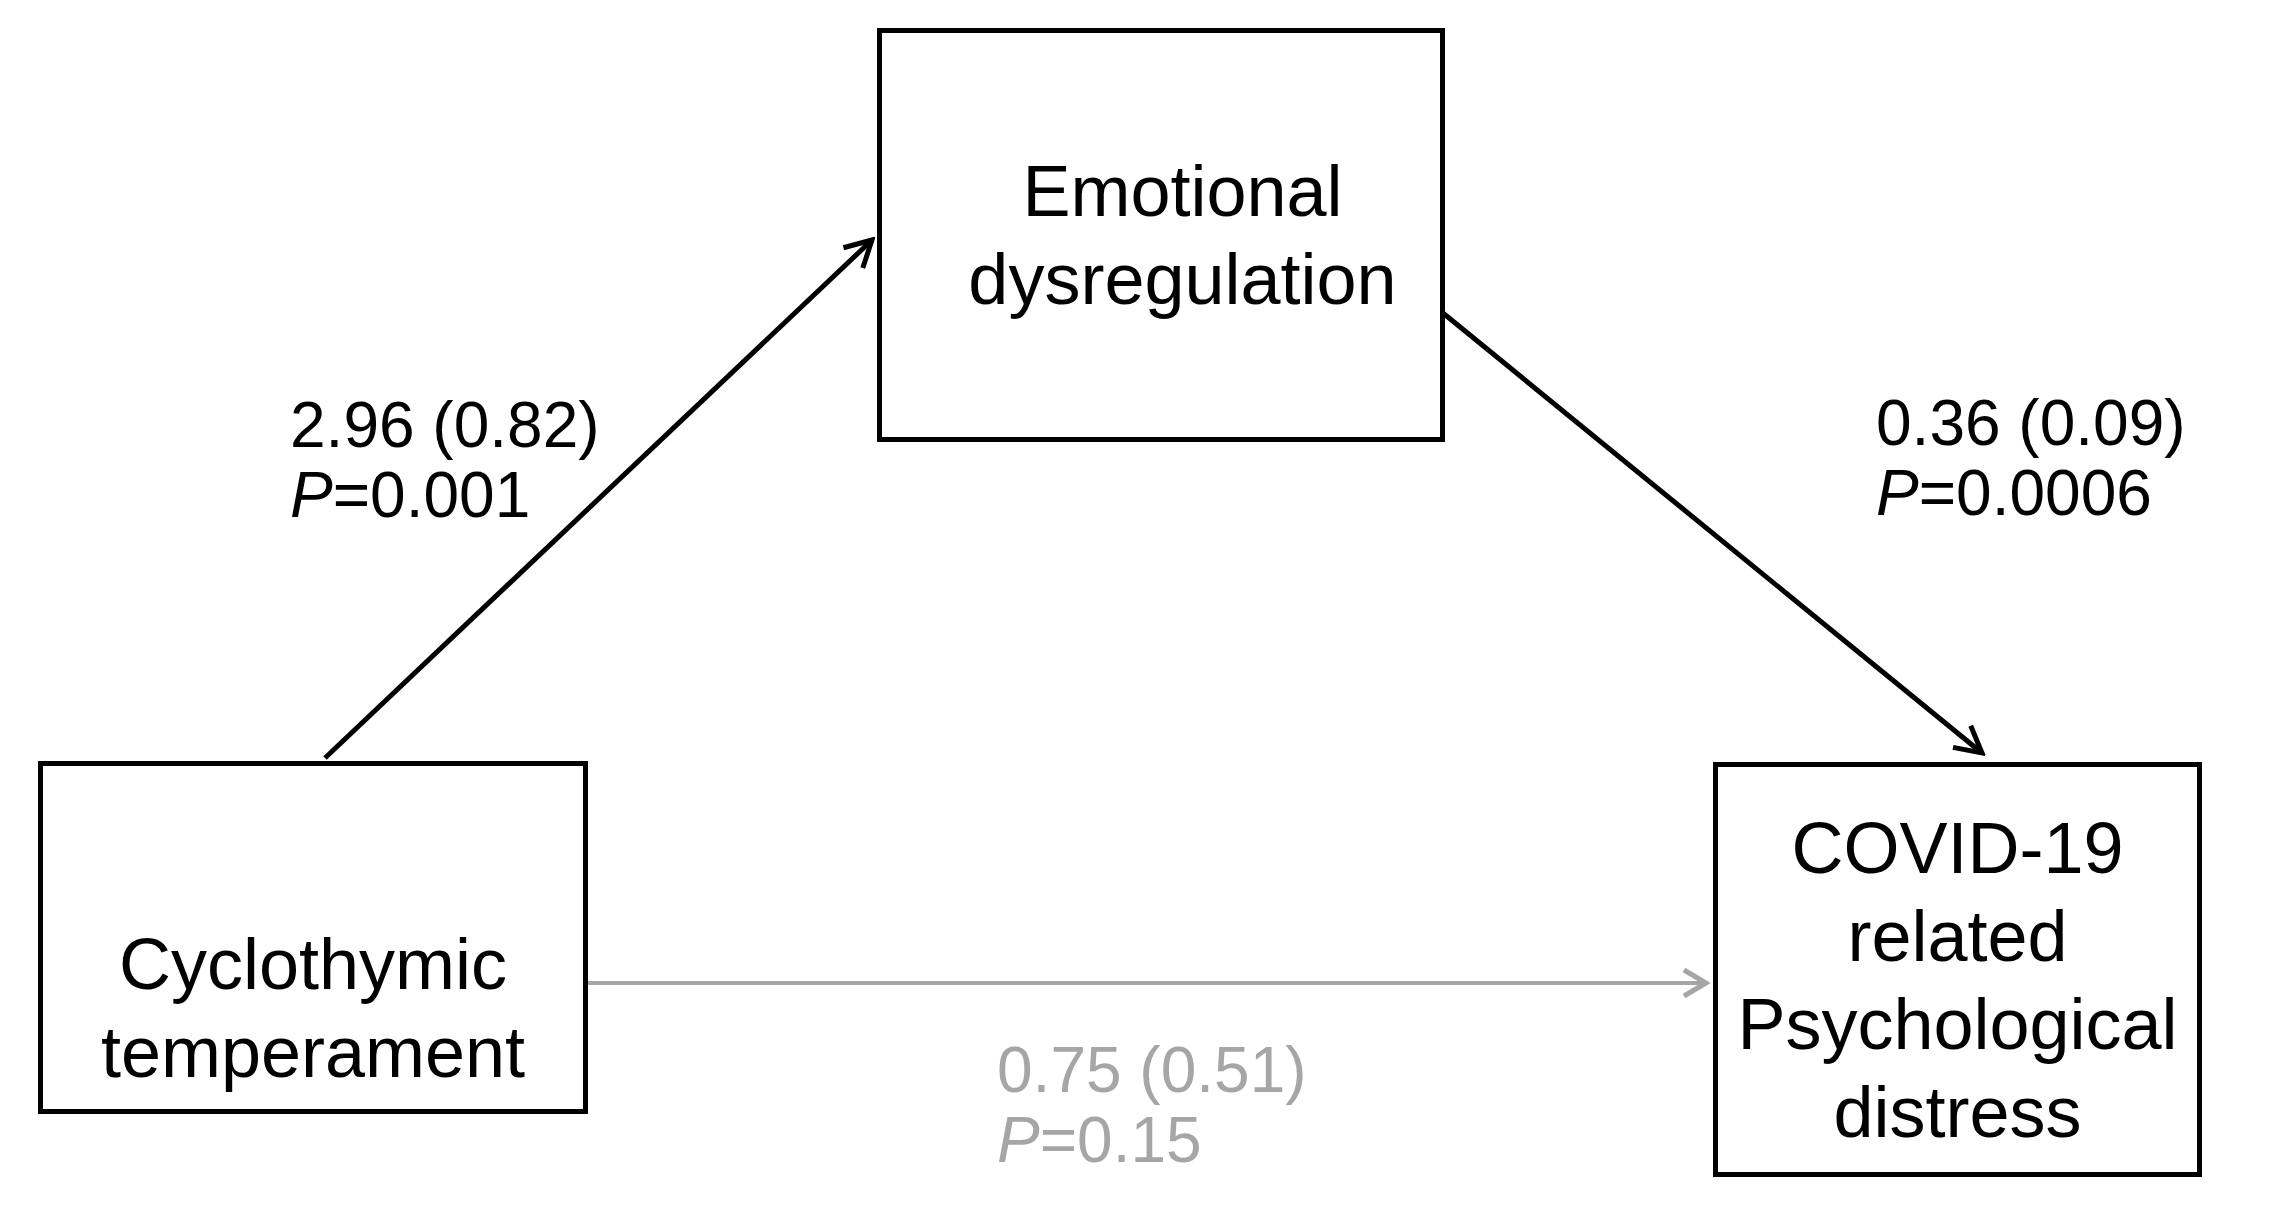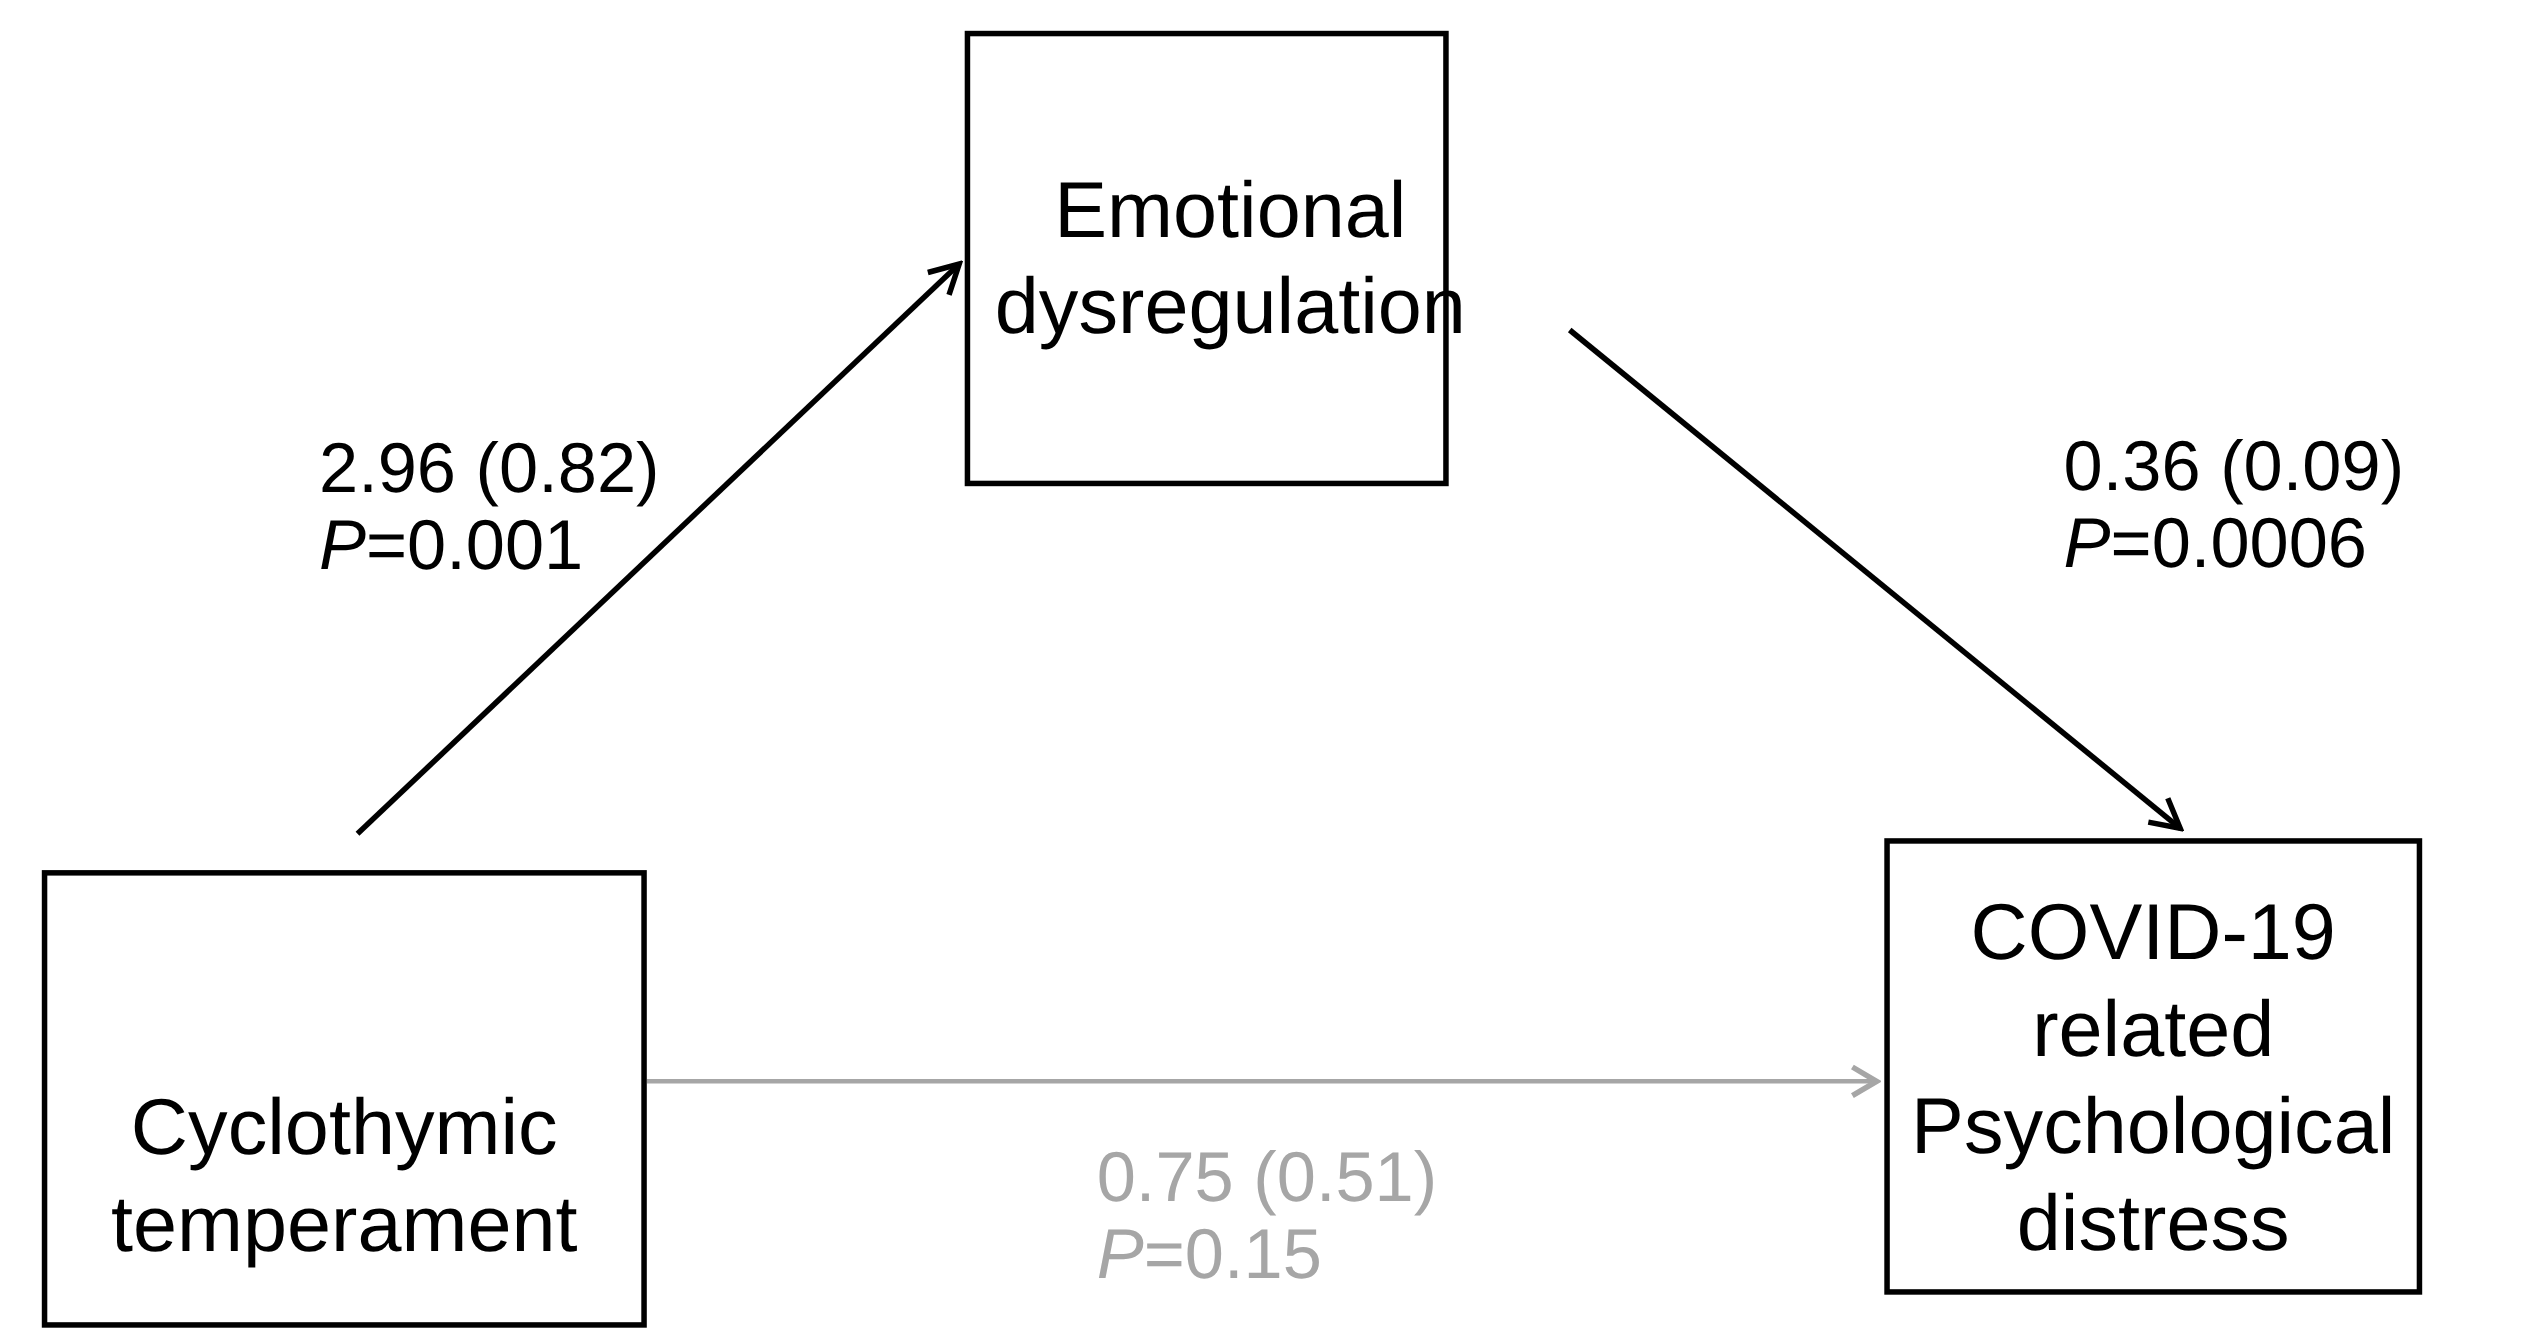--- a/index.html
+++ b/index.html
@@ -37,22 +37,22 @@
     display: flex;
     align-items: center;
     justify-content: center;
     text-align: center;
   }
   .node-text {
     font-size: 72px;
     line-height: 88px;
     white-space: nowrap;
   }
-  .node-mediator  { left: 877px;  top: 28px;  width: 440px; height: 414px; padding-left: 43px; }
-  .node-predictor { left: 38px;   top: 761px; width: 550px; height: 416px; margin-top: 30px; }
+  .node-mediator  { left: 877px;  top: 28px;  width: 568px; height: 414px; padding-left: 43px; }
+  .node-predictor { left: 38px;   top: 761px; width: 550px; height: 353px; }
   .node-outcome   { left: 1713px; top: 762px; width: 489px; height: 415px; }
   .node-predictor .node-text { transform: translateY(70px); }
   .node-outcome   .node-text { transform: translateY(10px); }
 
   .path-label {
     position: absolute;
     font-size: 64px;
     line-height: 70px;
     white-space: nowrap;
   }

